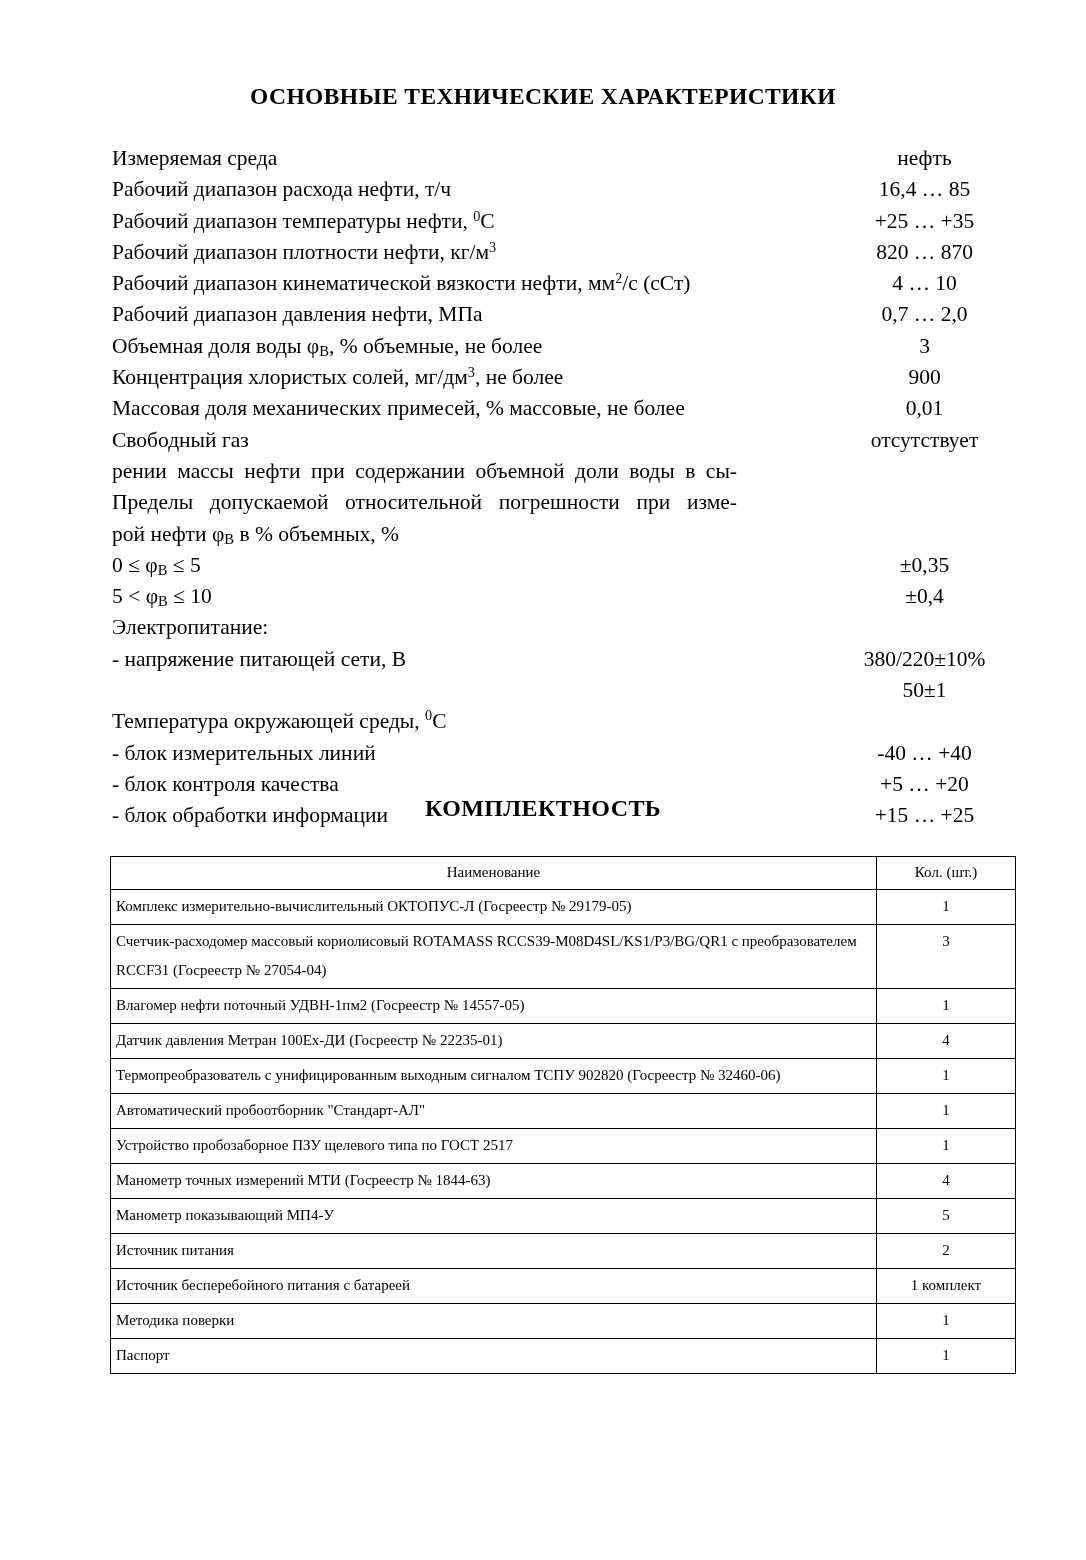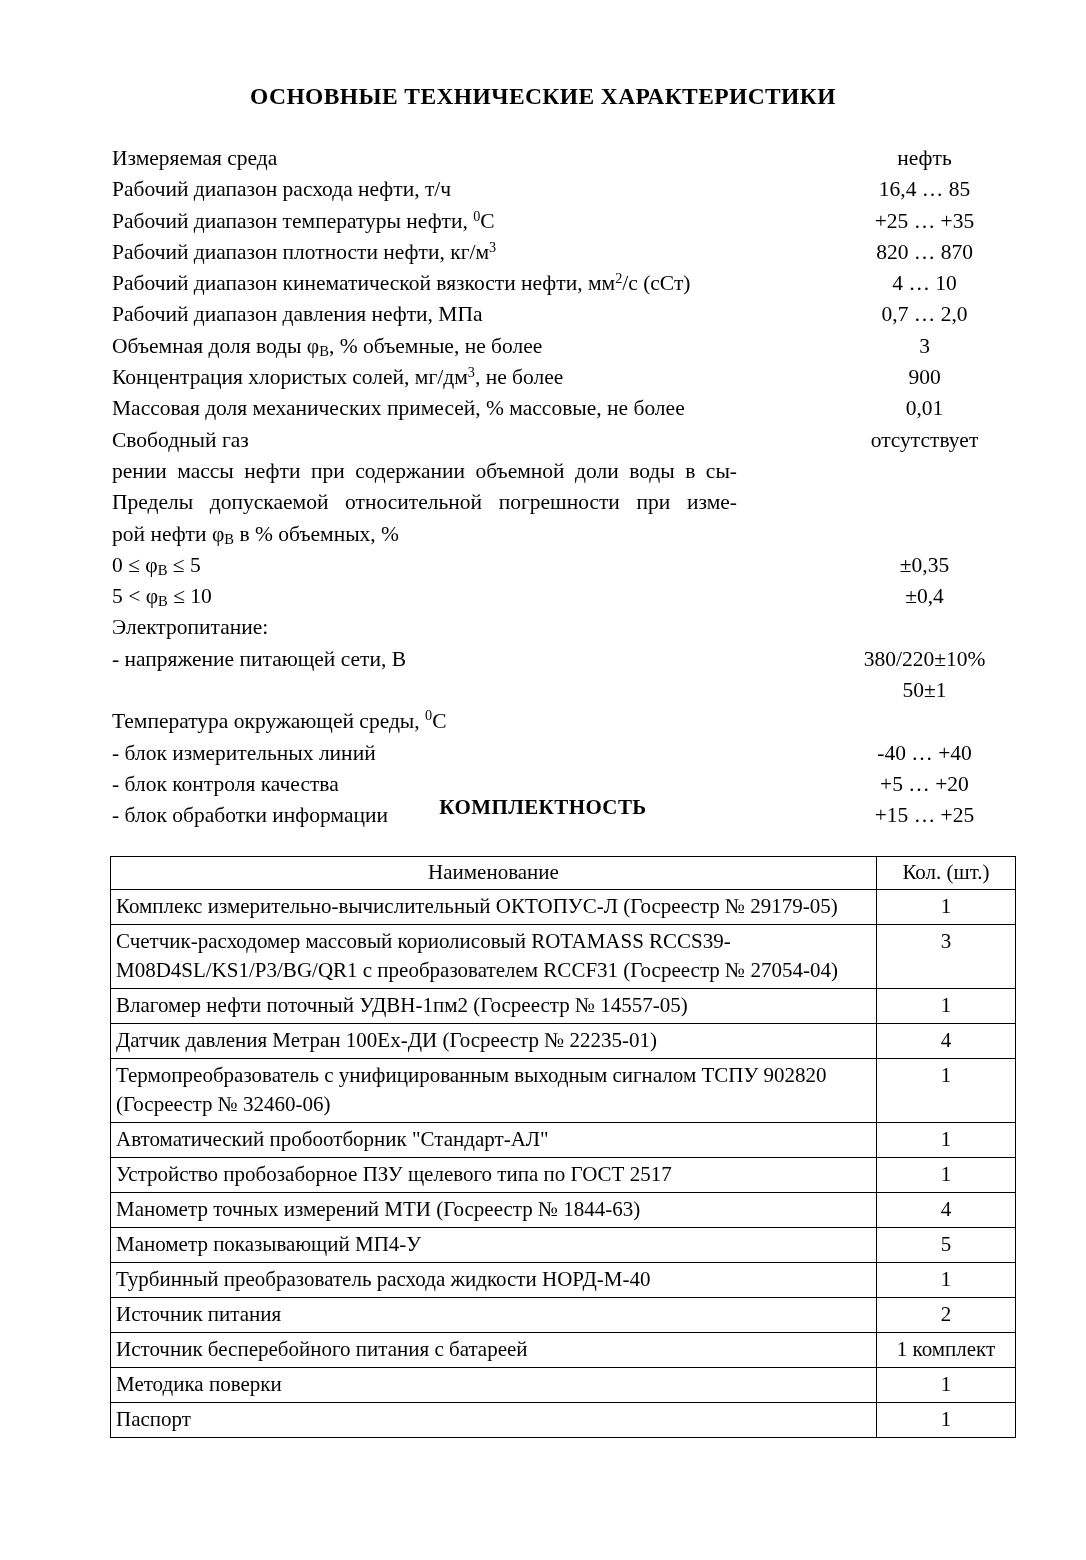--- a/index.html
+++ b/index.html
@@ -34,21 +34,21 @@
     position: absolute;
     left: 0;
     right: 0;
     top: 83px;
   }
   #kit-title {
     position: absolute;
     left: 0;
     right: 0;
     top: 795px;
-    font-size: 21px;
+    font-size: 24px;
   }
 
   
   .spec-block {
     position: absolute;
     left: 112px;
     top: 143px;
     width: 910px;
   }
   .spec-row {
@@ -106,21 +106,21 @@
     line-height: 0;
   }
 
   
   #kit-table {
     position: absolute;
     left: 110px;
     top: 856px;
     width: 905px;
     border-collapse: collapse;
-    font-size: 21px;
+    font-size: 15px;
     table-layout: fixed;
   }
   #kit-table col.c-name { width: 766px; }
   #kit-table col.c-qty  { width: 139px; }
 
   #kit-table th, #kit-table td {
     border: 1.6px solid #000000;
     padding: 2px 5px 3px 5px;
     vertical-align: top;
     font-weight: normal;
@@ -234,24 +234,20 @@
         </tr>
         <tr>
           <td class="name">Манометр точных измерений МТИ (Госреестр № 1844-63)</td>
           <td class="qty">4</td>
         </tr>
         <tr>
           <td class="name">Манометр показывающий МП4-У</td>
           <td class="qty">5</td>
         </tr>
         <tr>
-          <td class="name">Турбинный преобразователь расхода жидкости НОРД-М-40</td>
-          <td class="qty">1</td>
-        </tr>
-        <tr>
           <td class="name">Источник питания</td>
           <td class="qty">2</td>
         </tr>
         <tr>
           <td class="name">Источник бесперебойного питания с батареей</td>
           <td class="qty">1 комплект</td>
         </tr>
         <tr>
           <td class="name">Методика поверки</td>
           <td class="qty">1</td>

